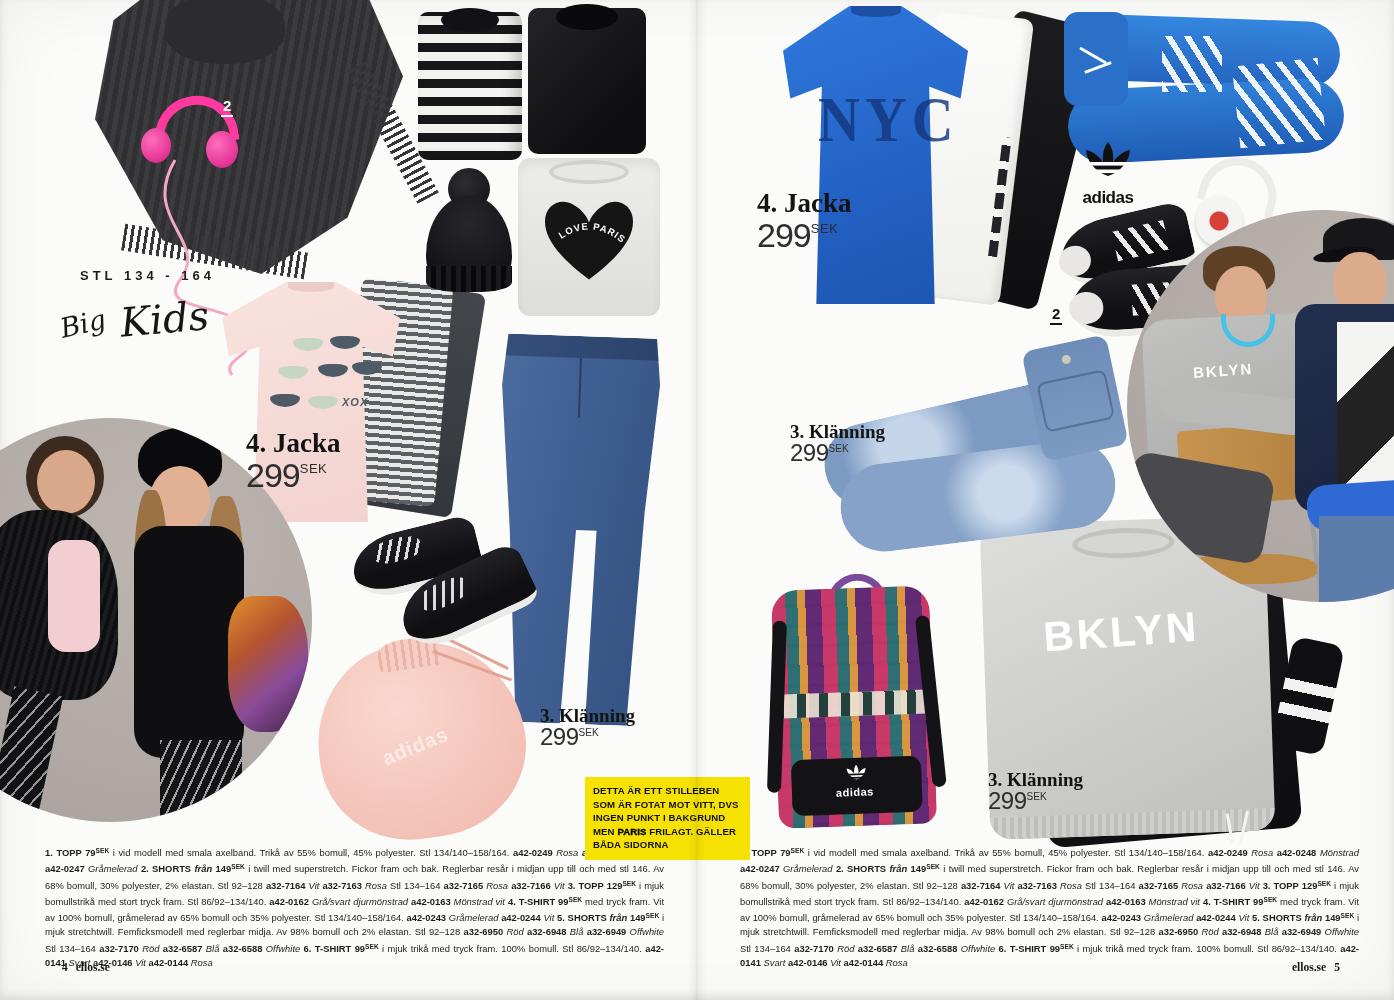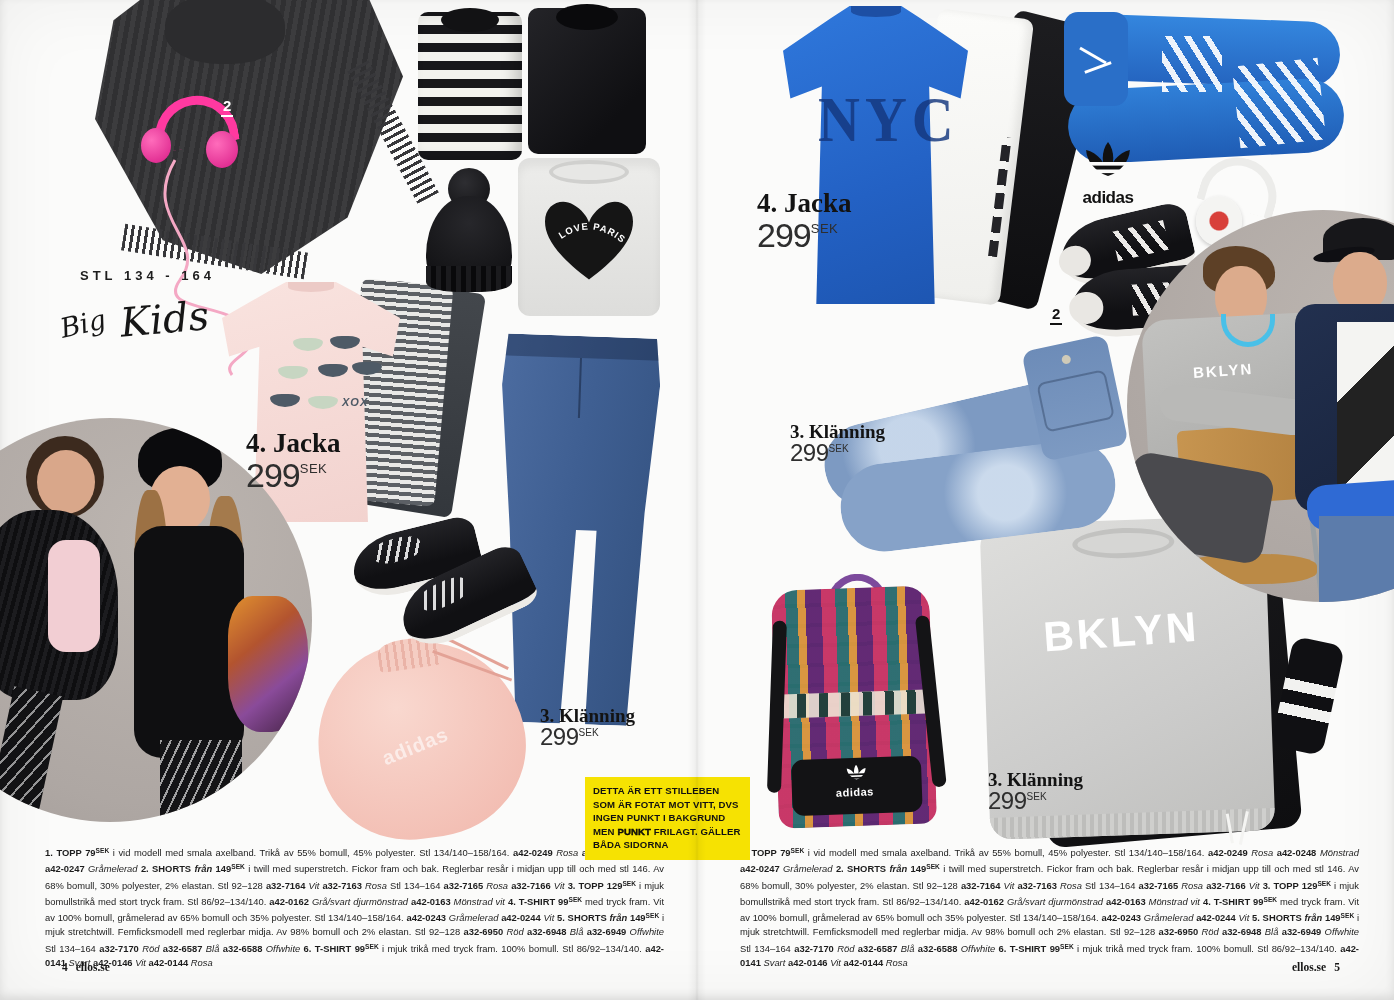--- a/index.html
+++ b/index.html
@@ -177,21 +177,21 @@
     <div class="abs" style="left:242px;top:48px;width:60px;height:66px;border-radius:50%;background:#e2b093;"></div>
     <div class="abs" style="left:226px;top:72px;width:34px;height:200px;border-radius:40%;background:#9c7144;"></div>
     <div class="abs" style="left:298px;top:78px;width:38px;height:212px;border-radius:40%;background:#a47a4c;"></div>
     <div class="abs" style="left:226px;top:108px;width:110px;height:232px;border-radius:28px;background:#0f0f11;"></div>
     <div class="abs" style="left:320px;top:178px;width:80px;height:136px;border-radius:30% 40% 45% 40%;
          background:linear-gradient(140deg,#e2922f 0%,#b3542f 35%,#8a4b9a 65%,#40203f 100%);"></div>
     <div class="abs" style="left:252px;top:322px;width:82px;height:82px;
          background:#141416 repeating-linear-gradient(115deg,rgba(255,255,255,.6) 0 2px,rgba(0,0,0,0) 2px 9px);"></div>
   </div>
 
-  <div class="abs note" style="left:585px;top:777px;"><span>DETTA ÄR ETT STILLEBEN SOM ÄR FOTAT MOT VITT, DVS INGEN PUNKT I BAKGRUND MEN </span><span class="seg-b">PUNKT</span><span> FRILAGT. GÄLLER BÅDA SIDORNA</span></div>
+  <div class="abs note" style="left:585px;top:777px;"><span>DETTA ÄR ETT STILLEBEN SOM ÄR FOTAT MOT VITT, DVS INGEN PUNKT I BAKGRUND MEN </span><span class="seg-b">PARIS</span><span> FRILAGT. GÄLLER BÅDA SIDORNA</span></div>
 
   <div class="abs desc" style="left:45px;top:844px;"><span class="seg-b">1. TOPP  </span><span class="seg-b">79</span><span class="seg-sup">SEK</span><span> i vid modell med smala axelband. Trikå av 55% bomull, 45% polyester. Stl 134/140–158/164. </span><span class="seg-b">a42-0249 </span><span class="seg-i">Rosa </span><span class="seg-b">a42-0248 </span><span class="seg-i">Mönstrad </span><span class="seg-b">a42-0247 </span><span class="seg-i">Gråmelerad </span><span class="seg-b">2. SHORTS </span><span class="seg-bi">från </span><span class="seg-b">149</span><span class="seg-sup">SEK</span><span> i twill med superstretch. Fickor fram och bak. Reglerbar resår i midjan upp till och med stl 146. Av 68% bomull, 30% polyester, 2% elastan. Stl 92–128 </span><span class="seg-b">a32-7164 </span><span class="seg-i">Vit </span><span class="seg-b">a32-7163 </span><span class="seg-i">Rosa  </span><span>Stl 134–164 </span><span class="seg-b">a32-7165 </span><span class="seg-i">Rosa </span><span class="seg-b">a32-7166 </span><span class="seg-i">Vit  </span><span class="seg-b">3. TOPP  </span><span class="seg-b">129</span><span class="seg-sup">SEK</span><span> i mjuk bomullstrikå med stort tryck fram. Stl 86/92–134/140. </span><span class="seg-b">a42-0162 </span><span class="seg-i">Grå/svart djurmönstrad </span><span class="seg-b">a42-0163 </span><span class="seg-i">Mönstrad vit </span><span class="seg-b">4. T-SHIRT  </span><span class="seg-b">99</span><span class="seg-sup">SEK</span><span> med tryck fram. Vit av 100% bomull, gråmelerad av 65% bomull och 35% polyester. Stl 134/140–158/164. </span><span class="seg-b">a42-0243 </span><span class="seg-i">Gråmelerad </span><span class="seg-b">a42-0244 </span><span class="seg-i">Vit </span><span class="seg-b">5. SHORTS </span><span class="seg-bi">från </span><span class="seg-b">149</span><span class="seg-sup">SEK</span><span> i mjuk stretchtwill. Femficksmodell med reglerbar midja. Av 98% bomull och 2% elastan. Stl 92–128 </span><span class="seg-b">a32-6950 </span><span class="seg-i">Röd </span><span class="seg-b">a32-6948 </span><span class="seg-i">Blå </span><span class="seg-b">a32-6949 </span><span class="seg-i">Offwhite  </span><span>Stl 134–164 </span><span class="seg-b">a32-7170 </span><span class="seg-i">Röd </span><span class="seg-b">a32-6587 </span><span class="seg-i">Blå </span><span class="seg-b">a32-6588 </span><span class="seg-i">Offwhite </span><span class="seg-b">6. T-SHIRT  </span><span class="seg-b">99</span><span class="seg-sup">SEK</span><span> i mjuk trikå med tryck fram. 100% bomull. Stl 86/92–134/140. </span><span class="seg-b">a42-0141 </span><span class="seg-i">Svart </span><span class="seg-b">a42-0146 </span><span class="seg-i">Vit </span><span class="seg-b">a42-0144 </span><span class="seg-i">Rosa</span></div>
 
   <div class="abs footer" style="left:48px;top:961px;">
     <span>4</span><span>ellos.se</span>
   </div>
 
   <div class="abs" style="left:980px;top:16px;width:92px;height:288px;border-radius:10px;
        transform:rotate(14deg);background:linear-gradient(170deg,#1d1d20,#0e0e10);z-index:2;"></div>
   <div class="abs" style="left:921px;top:13px;width:96px;height:288px;border-radius:10px;

